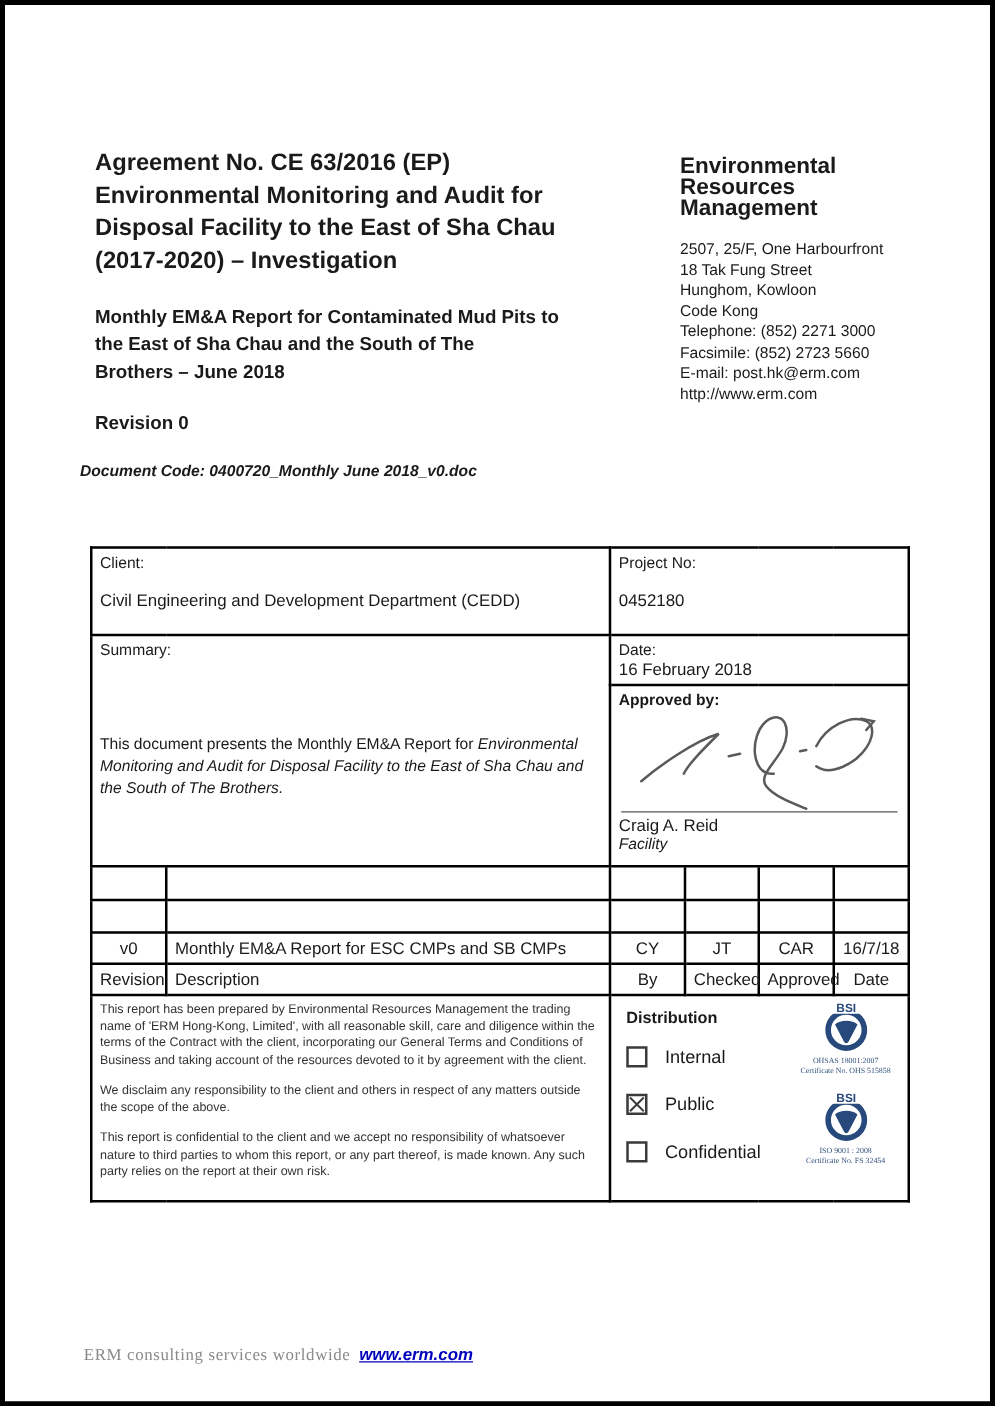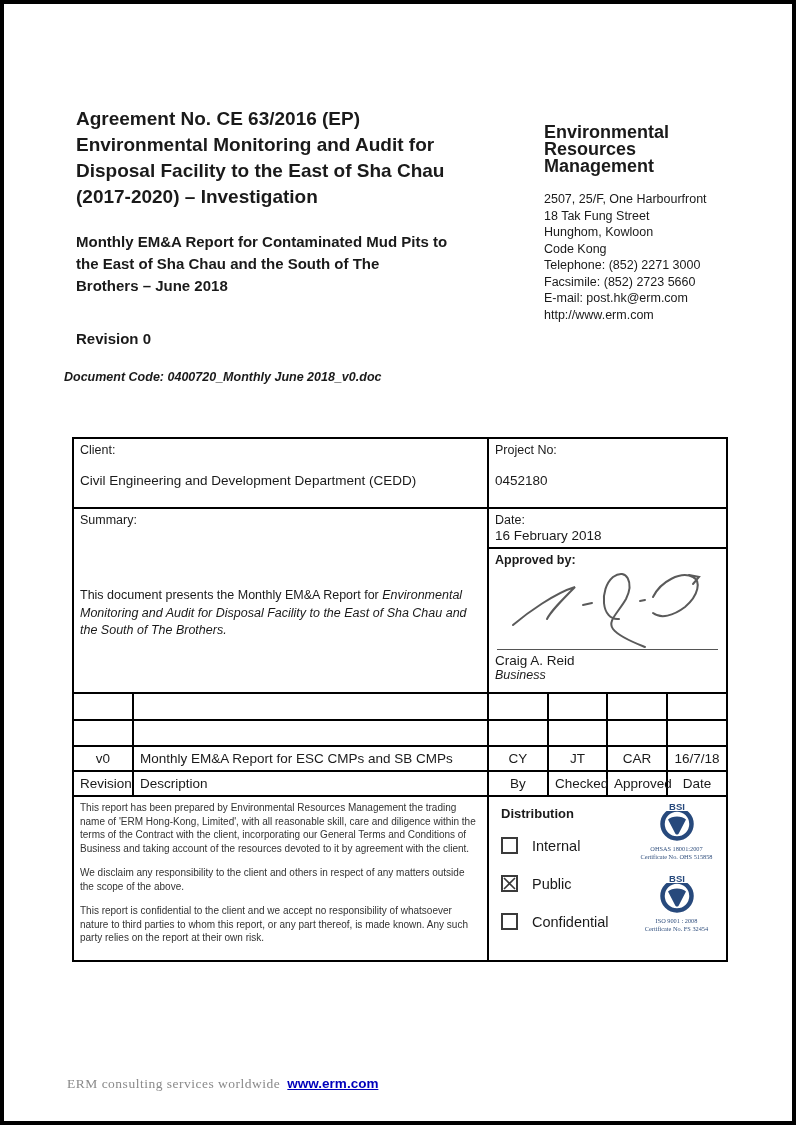--- a/index.html
+++ b/index.html
@@ -4,21 +4,21 @@
 <style>
   * { margin:0; padding:0; box-sizing:border-box; }
   html,body { background:#fff; }
   .page {
     position:relative; width:796px; height:1125px;
     background:#fff; border:4px solid #000;
     font-family:"Liberation Sans", sans-serif; color:#1a1a1a;
     overflow:hidden;
   }
   
-  .title-block { position:absolute; left:72px; top:102px; width:455px; }
+  .title-block { position:absolute; left:72px; top:114px; width:455px; }
   .report-title div { font-size:19px; font-weight:bold; line-height:26px; }
   .report-subtitle { margin-top:21px; }
   .report-subtitle div { font-size:15px; font-weight:bold; line-height:22px; }
   .revision-label { position:absolute; left:72px; top:326px; font-size:15px; font-weight:bold; }
   .document-code { position:absolute; left:60px; top:366px; font-size:12.5px; font-weight:bold; font-style:italic; }
   .company-block { position:absolute; left:540px; top:120px; width:215px; }
   .company-name div { font-size:18px; font-weight:bold; line-height:17px; }
   .company-address { margin-top:16px; }
   .company-address div { font-size:12.5px; line-height:16.5px; }
   
@@ -46,21 +46,21 @@
   .checkbox { width:17px; height:17px; border:2px solid #3a3a3a; display:inline-block; position:relative; background:#fff; }
   .checkbox svg { display:none; position:absolute; left:0; top:0; }
   .checkbox[data-checked="true"] svg { display:block; }
   .dist-label { font-size:14.5px; margin-left:14px; }
   .badge { position:absolute; left:140px; width:95px; text-align:center; }
   .badge.b0 { top:4px; } .badge.b1 { top:76px; }
   .badge-caption div { font-size:6.3px; line-height:8px; color:#32507e; font-family:"Liberation Serif", serif; }
   
   .footer-line { position:absolute; left:63px; top:1072px; display:flex; align-items:baseline; }
   .footer-tagline { font-family:"Liberation Serif", serif; font-size:13.5px; color:#8a8a8a; letter-spacing:0.5px; }
-  .footer-link { margin-left:7px; font-size:13.5px; font-weight:bold; color:#0000bb; text-decoration:underline; cursor:pointer; }
+  .footer-link { margin-left:7px; font-size:13.5px; font-weight:bold; color:#0000bb; text-decoration:underline; cursor:pointer;font-style:italic; }
   .erm-logo { position:absolute; left:646px; top:992px; width:78px; }
   .erm-logo-text { text-align:center; font-family:"Liberation Serif", serif; font-weight:bold; font-size:28px; color:#6f6f6f; letter-spacing:3px; margin-top:1px; }
 </style>
 </head>
 <body>
 
 <div class="page">
 
   <div class="title-block">
     <div class="report-title">
@@ -135,21 +135,21 @@
             <path d="M10,62 C24,50 52,30 72,24 C58,38 48,48 44,56"></path>
             <path d="M80,42 l9,-2"></path>
             <path d="M116,56 C98,58 96,26 110,14 C124,4 131,20 123,36 C115,50 104,58 110,66 C116,74 132,80 142,84"></path>
             <path d="M137,38 l5,-1"></path>
             <path d="M150,34 C158,18 178,8 190,14 C198,18 196,32 182,44 C170,53 158,56 150,50"></path>
             <path d="M186,12 l10,2 l-6,7"></path>
           </g>
         </svg>
         <div class="signature-line"></div>
         <div class="approver-name">Craig A. Reid</div>
-        <div class="approver-title">Business</div>
+        <div class="approver-title">Facility</div>
       </td>
     </tr>
     <tr style="height:27px">
       <td class="empty-cell"></td>
           <td class="empty-cell"></td>
       <td class="empty-cell"></td>
           <td class="empty-cell"></td>
       <td class="empty-cell"></td>
           <td class="empty-cell"></td>
     </tr>

